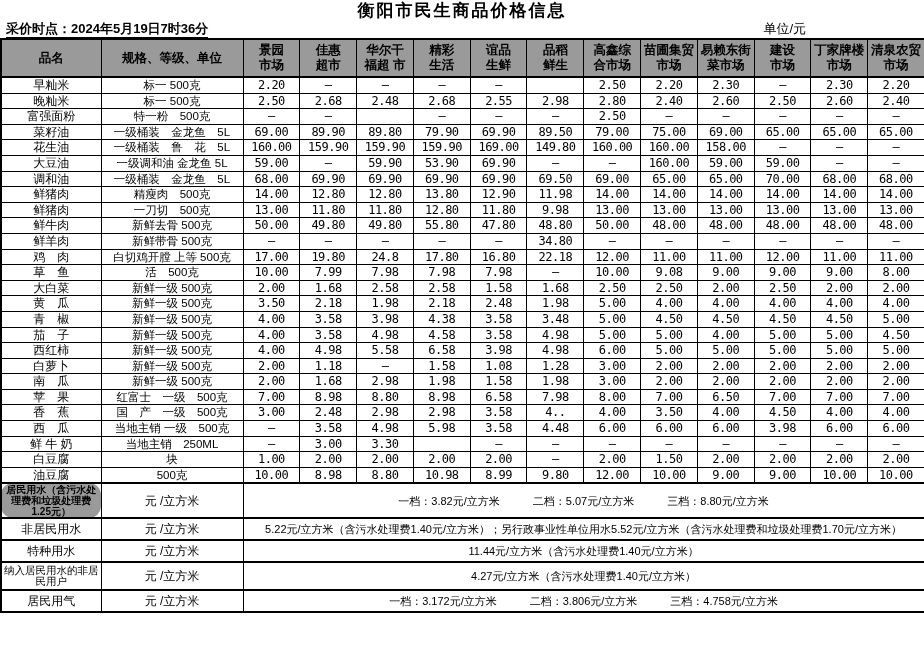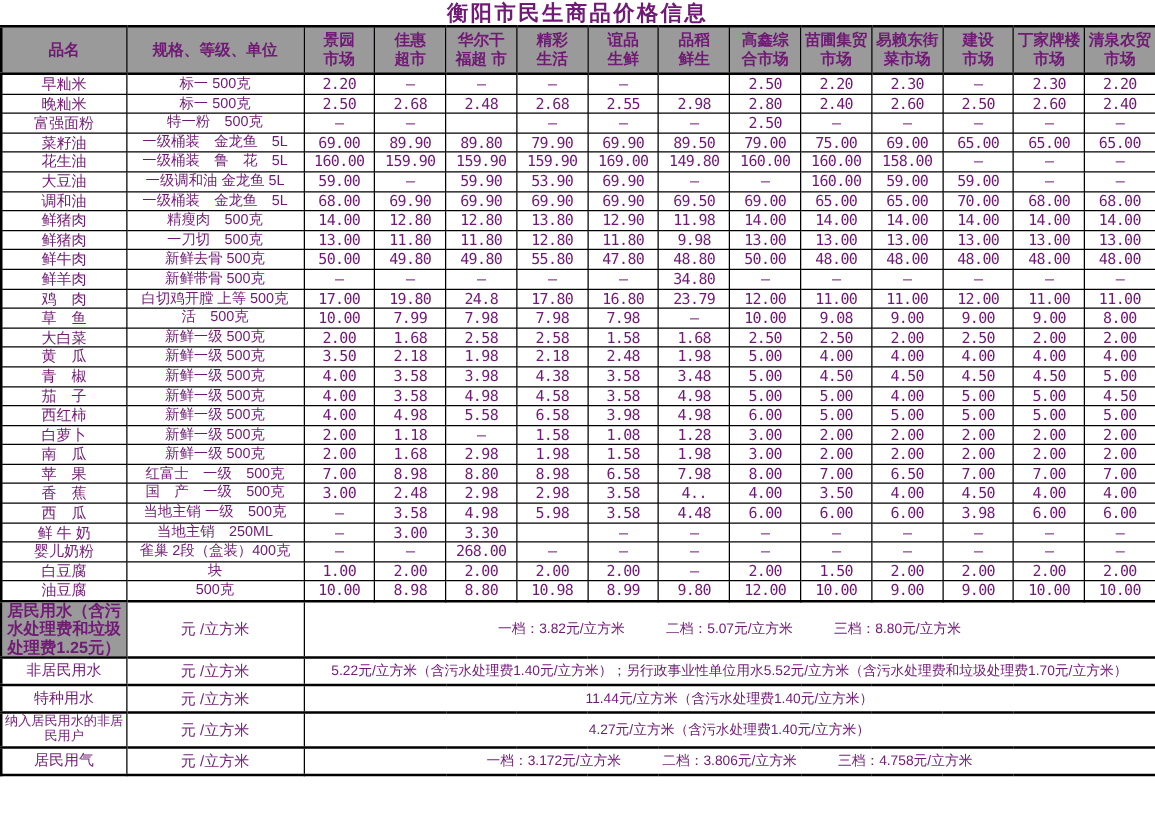--- a/index.html
+++ b/index.html
@@ -1,40 +1,44 @@
 <!DOCTYPE html>
 <html><head>
 <meta charset="utf-8">
 <style>
   html,body{margin:0;padding:0;background:#fff;}
-  .page{width:924px;height:654px;background:#fff;font-family:"Liberation Sans",sans-serif;color:#701a75;box-sizing:border-box;overflow:hidden;}
+  .page{width:924px;height:654px;background:#fff;font-family:"Liberation Sans",sans-serif;color:#000000;box-sizing:border-box;overflow:hidden;}
   .title{height:20px;line-height:21px;text-align:center;font-size:17px;font-weight:bold;letter-spacing:2px;}
   .subheader{height:18px;line-height:17px;display:flex;font-size:13px;}
   .price-time{margin-left:6px;border-bottom:1px solid #000;font-weight:bold;white-space:nowrap;}
   .unit-label{margin-left:auto;margin-right:118px;white-space:nowrap;}
   table{border-collapse:collapse;table-layout:fixed;width:924px;border:2px solid #000;}
   th{background:#9a9a9a;border:1px solid #000;border-top:2px solid #000;border-bottom:2px solid #000;
      font-size:12.5px;font-weight:bold;padding:0;height:36px;line-height:1.2;white-space:pre-line;text-align:center;}
   td{border:1px solid #000;padding:0 1px;font-size:11.5px;height:14.6px;line-height:14.6px;
      text-align:center;white-space:nowrap;overflow:hidden;}
   td.num{font-size:12px;font-family:"DejaVu Sans Mono","Liberation Mono",monospace;letter-spacing:-0.5px;}
   td.spec{font-size:11.5px;}
   td.name{font-size:12px;}
   .u-row td{border-top:2px solid #000;}
   .u-label{font-size:12px;height:20px;line-height:1.1;white-space:normal;}
-  .u-label.tiny{font-size:13px;font-weight:bold;background:#9a9a9a;height:26px;}
+  .u-label.tiny{font-size:10px;font-weight:bold;background:#9a9a9a;height:26px;border-radius:12px;}
   .u-label.small{font-size:10.5px;height:26px;}
   .u-unit{font-size:12px;}
   .u-value{font-size:11px;white-space:pre;}
 </style>
 </head>
 <body>
 
 <div class="page">
   <div class="title">衡阳市民生商品价格信息</div>
+  <div class="subheader">
+    <span class="price-time">采价时点：2024年5月19日7时36分</span>
+    <span class="unit-label">单位/元</span>
+  </div>
   <table>
     <colgroup>
         <col style="width: 100px;">
         <col style="width: 142px;">
         <col style="width: 56.8px;">
         <col style="width: 56.8px;">
         <col style="width: 56.8px;">
         <col style="width: 56.8px;">
         <col style="width: 56.8px;">
         <col style="width: 56.8px;">
@@ -253,21 +257,21 @@
           <td class="num">–</td>
         </tr>
         <tr>
           <td class="name">鸡　肉</td>
           <td class="spec">白切鸡开膛 上等 500克</td>
           <td class="num">17.00</td>
           <td class="num">19.80</td>
           <td class="num">24.8</td>
           <td class="num">17.80</td>
           <td class="num">16.80</td>
-          <td class="num">23.79</td>
+          <td class="num">22.18</td>
           <td class="num">12.00</td>
           <td class="num">11.00</td>
           <td class="num">11.00</td>
           <td class="num">12.00</td>
           <td class="num">11.00</td>
           <td class="num">11.00</td>
         </tr>
         <tr>
           <td class="name">草　鱼</td>
           <td class="spec">活　500克</td>
@@ -454,36 +458,20 @@
           <td class="num">–</td>
           <td class="num">–</td>
           <td class="num">–</td>
           <td class="num">–</td>
           <td class="num">–</td>
           <td class="num">–</td>
           <td class="num">–</td>
           <td class="num">–</td>
         </tr>
         <tr>
-          <td class="name">婴儿奶粉</td>
-          <td class="spec">雀巢 2段（盒装）400克</td>
-          <td class="num">–</td>
-          <td class="num">–</td>
-          <td class="num">268.00</td>
-          <td class="num">–</td>
-          <td class="num">–</td>
-          <td class="num">–</td>
-          <td class="num">–</td>
-          <td class="num">–</td>
-          <td class="num">–</td>
-          <td class="num">–</td>
-          <td class="num">–</td>
-          <td class="num">–</td>
-        </tr>
-        <tr>
           <td class="name">白豆腐</td>
           <td class="spec">块</td>
           <td class="num">1.00</td>
           <td class="num">2.00</td>
           <td class="num">2.00</td>
           <td class="num">2.00</td>
           <td class="num">2.00</td>
           <td class="num">–</td>
           <td class="num">2.00</td>
           <td class="num">1.50</td>

